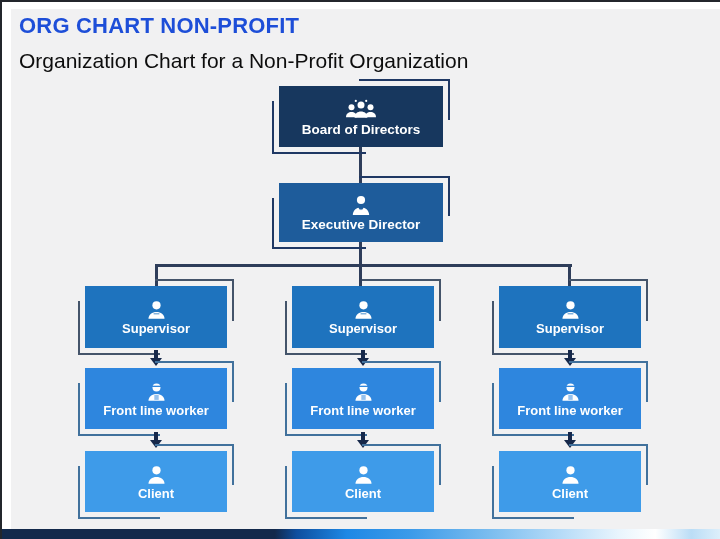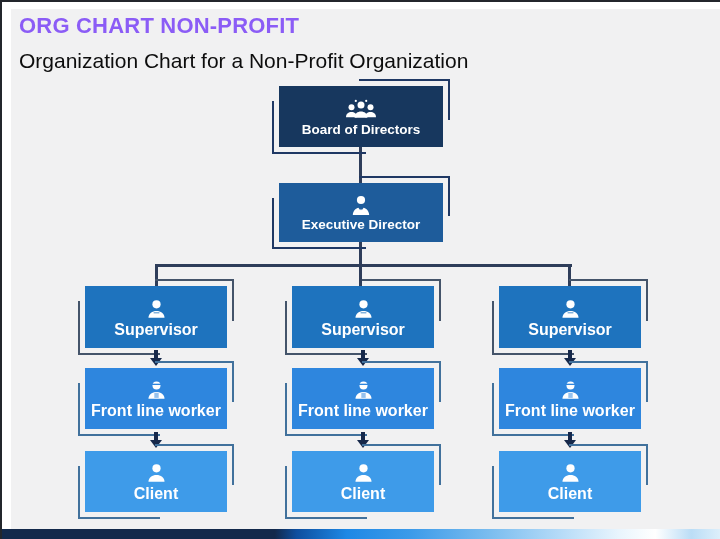--- a/index.html
+++ b/index.html
@@ -5,32 +5,32 @@
   html,body{margin:0;padding:0;}
   body{background:#ffffff;font-family:"Liberation Sans",sans-serif;}
   .slide{
     position:relative;width:720px;height:539px;overflow:hidden;
     background:#F1F1F2;box-sizing:border-box;
     border-left:2px solid #23262c;border-top:2px solid #23262c;
     box-shadow:inset 9px 0 0 #ffffff, inset 0 7px 0 #ffffff;
   }
   .title{
     position:absolute;left:17px;top:11px;
-    font-size:22px;font-weight:bold;color:#8b5cf6;letter-spacing:.2px;
+    font-size:22px;font-weight:bold;color:#1d4ed8;letter-spacing:.2px;
   }
   .subtitle{
     position:absolute;left:17px;top:47px;
     font-size:21px;color:#0d0d0d;
   }
   .node{
     position:absolute;background:var(--bg);
     display:flex;flex-direction:column;align-items:center;justify-content:center;
     gap:2px;padding-top:2px;box-sizing:border-box;
   }
-  .lbl{color:#ffffff;font-weight:bold;font-size:16px;line-height:1.1;white-space:nowrap;}
+  .lbl{color:#ffffff;font-weight:bold;font-size:13px;line-height:1.1;white-space:nowrap;}
   .lbl.big{font-size:13.5px;}
   .icn{display:block;}
   .br{position:absolute;pointer-events:none;}
   .br.bl{left:-7px;top:15px;bottom:-7px;width:56%;
     border-left:2.5px solid var(--bc);border-bottom:2.5px solid var(--bc);}
   .br.tr{right:-7px;top:-7px;width:54%;height:64%;
     border-top:2.5px solid var(--bc);border-right:2.5px solid var(--bc);}
   .ln{position:absolute;display:block;}
   .arrow{position:absolute;width:12px;height:17px;}
   .arrow .stem{position:absolute;left:4px;top:0;width:4px;height:9px;background:var(--ac,#16284A);display:block;}

